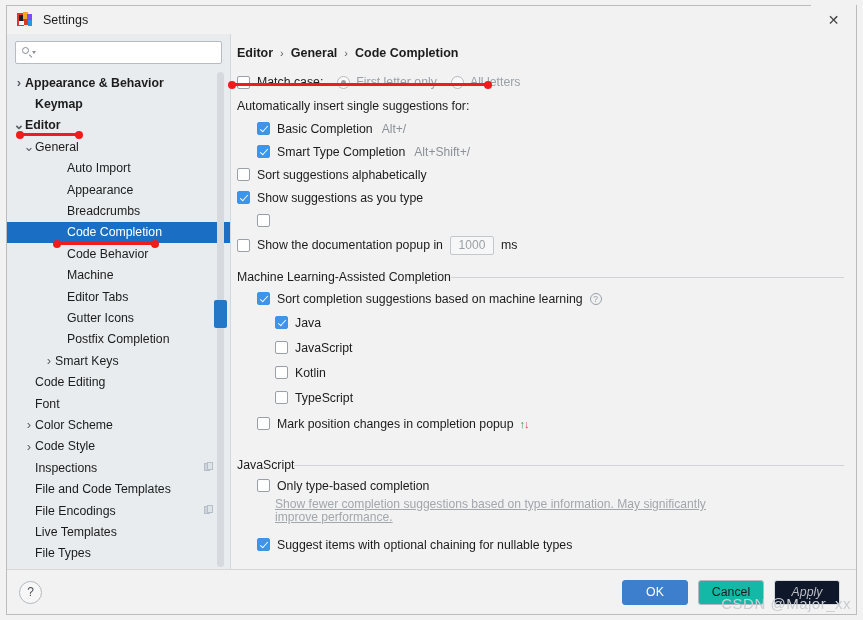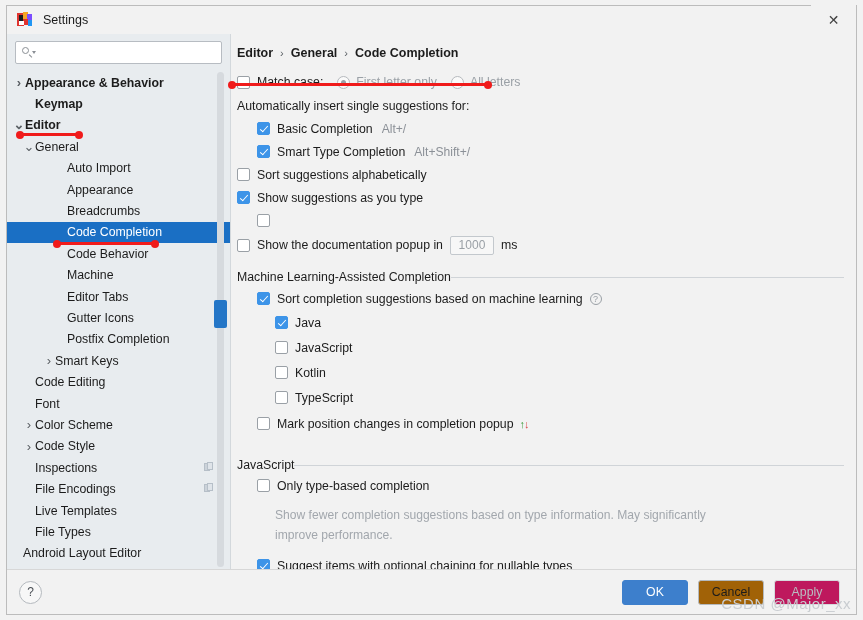--- a/index.html
+++ b/index.html
@@ -352,23 +352,24 @@
     font-size: 11px;
     letter-spacing: -1px;
   }
   .arr-up { color: #3c9a3c; }
   .arr-dn { color: #d84b4b; }
 
   .sub-desc {
     padding-left: 38px;
     font-size: 12.1px;
     color: #a2a7ad;
-    line-height: 20px;
+    line-height: 13px;
     max-width: 440px;
-    margin-top: 8px;
+    margin-top: 1px;
+    text-decoration: underline;
   }
 
   
   .footer {
     height: 44px;
     flex: 0 0 44px;
     background: #f2f2f2;
     border-top: 1px solid #d7d7d7;
     display: flex;
     align-items: center;
@@ -394,35 +395,36 @@
   }
   .btn {
     min-width: 66px;
     height: 25px;
     border-radius: 3px;
     font-size: 12.3px;
     display: flex;
     align-items: center;
     justify-content: center;
     border: 1px solid #b4b9be;
-    background: #a16207;
+    background: #14b8a6;
     color: #1c1c1c;
     padding: 0 12px;
     box-sizing: border-box;
   }
   .btn.primary {
     background: #3d7fcc;
     border-color: #3d7fcc;
     color: #ffffff;
     font-weight: normal;
   }
   .btn.disabled {
     color: #b9bdc2;
-    background: #be185d;
+    background: #0f172a;
     border-color: #d6dadd;
+    font-style: italic;
   }
 
   
   .annot {
     position: absolute;
     height: 3px;
     background: #f01b1b;
     border-radius: 2px;
     z-index: 30;
   }
@@ -566,20 +568,24 @@
                 <span class="arrow" style="font-size: 13px;">›</span>
                 <span class="tree-label">Code Style</span>
               </div>
               <div class="tree-row" style="padding-left: 16px;">
                 <span class="arrow">&nbsp;</span>
                 <span class="tree-label">Inspections</span>
                 <span class="row-badge"><span class="doc-ico"><span class="p1"></span><span class="p2"></span></span></span>
               </div>
               <div class="tree-row" style="padding-left: 16px;">
                 <span class="arrow">&nbsp;</span>
+                <span class="tree-label">File and Code Templates</span>
+              </div>
+              <div class="tree-row" style="padding-left: 16px;">
+                <span class="arrow">&nbsp;</span>
                 <span class="tree-label">File Encodings</span>
                 <span class="row-badge"><span class="doc-ico"><span class="p1"></span><span class="p2"></span></span></span>
               </div>
               <div class="tree-row" style="padding-left: 16px;">
                 <span class="arrow">&nbsp;</span>
                 <span class="tree-label">Live Templates</span>
               </div>
               <div class="tree-row" style="padding-left: 16px;">
                 <span class="arrow">&nbsp;</span>
                 <span class="tree-label">File Types</span>

